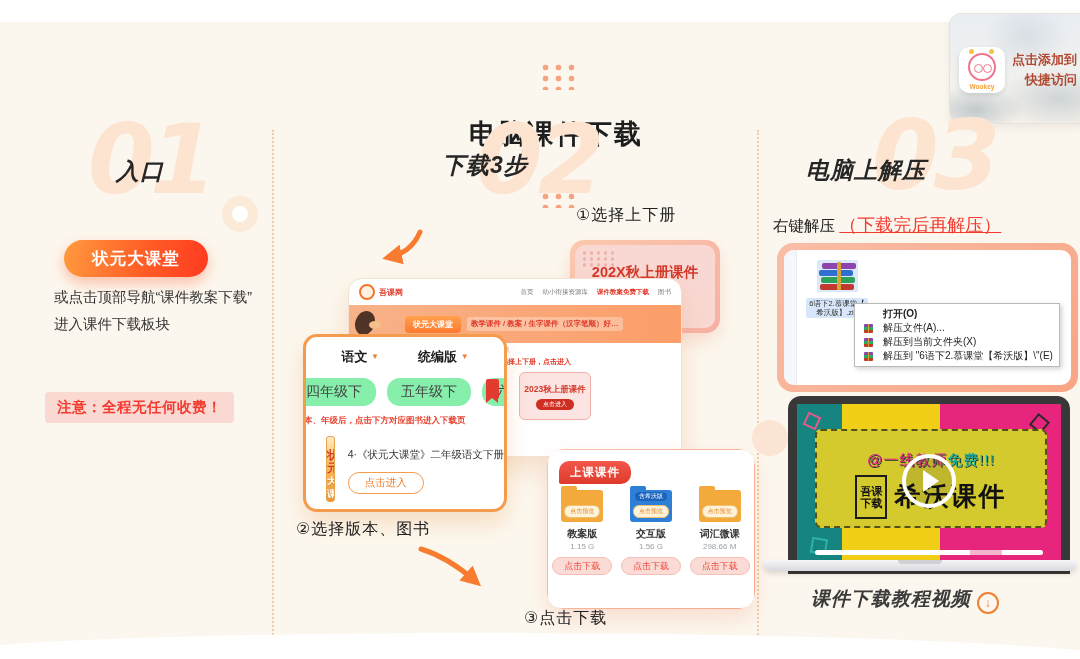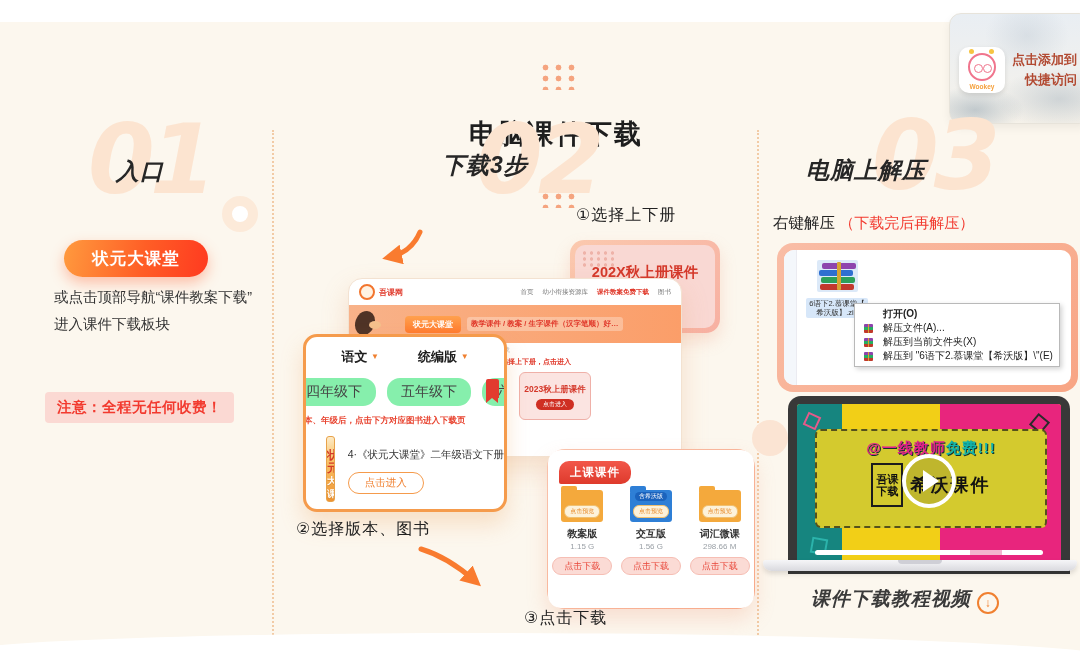--- a/index.html
+++ b/index.html
@@ -117,21 +117,21 @@
       font-size:6px;padding:1px 5px;border-radius:6px;border:1px solid #f0c070;white-space:nowrap;cursor:pointer;}
   .f-tag{position:absolute;left:50%;transform:translateX(-50%);top:2px;background:#1b63bd;color:#fff;
       font-size:6px;padding:0 4px;border-radius:5px;white-space:nowrap;}
   .cw-name{margin-top:5px;font-size:10px;color:#333;font-weight:700;}
   .cw-size{margin-top:1px;font-size:8px;color:#9aa0a6;}
   .cw-dl{margin:6px auto 0;width:58px;height:16px;background:#fbdbd5;border:1px solid #f6beb4;border-radius:9px;
       color:#e8473a;font-size:9px;display:flex;align-items:center;justify-content:center;cursor:pointer;}
 
   
   .s3-sub{position:absolute;left:773px;top:213px;font-size:15.5px;color:#222;}
-  .s3-sub .note{color:#f23a2f;font-size:15px;}
+  .s3-sub .note{color:#f23a2f;font-size:18px;text-decoration:underline;}
   .ex-panel{position:absolute;left:777px;top:243px;width:287px;height:135px;border-radius:16px;
       background:linear-gradient(135deg,#f9bda6,#f8a584);padding:7px;}
   .ex-inner{position:relative;width:100%;height:100%;background:#fff;border-radius:10px;overflow:hidden;}
   .ex-left{position:absolute;left:0;top:0;bottom:0;width:12px;background:#f4f7fb;border-right:1px solid #ebebf1;}
   .zip{position:absolute;left:22px;top:10px;width:62px;text-align:center;}
   .books{position:relative;display:inline-block;padding:2px;background:#dce9f8;border-radius:2px;}
   .books span{display:block;width:34px;height:6px;border-radius:2px;margin-top:1px;}
   .books span:nth-child(1){background:#8e44ad;margin-left:3px;}
   .books span:nth-child(2){background:#2f6fd0;}
   .books span:nth-child(3){background:#2da05a;margin-left:2px;}
@@ -151,26 +151,26 @@
       border-radius:13px 13px 0 0;padding:8px 9px 6px;z-index:2;}
   .thumb{position:relative;width:100%;height:100%;background:#f2cf17;border-radius:3px;overflow:hidden;}
   .t-teal{position:absolute;left:0;top:0;bottom:0;width:17%;background:#16857f;}
   .t-mag{position:absolute;right:0;top:0;bottom:0;width:46%;background:#e8257d;}
   .t-shape{position:absolute;border:2px solid rgba(255,255,255,.8);}
   .t-sq1{left:8px;top:10px;width:10px;height:10px;transform:rotate(25deg);border-color:#e55a8a;}
   .t-sq2{right:14px;top:12px;width:11px;height:11px;transform:rotate(40deg);border-color:#2b2b2b;}
   .t-sq3{left:14px;bottom:14px;width:12px;height:12px;transform:rotate(10deg);border-color:#2bb3ab;}
   .t-panel{position:absolute;left:7%;top:15%;width:86%;height:58%;background:#d4ca2e;border:2px dashed #55511c;
       border-radius:6px;text-align:center;}
-  .t-line1{margin-top:8px;font-size:15px;font-weight:700;letter-spacing:1px;}
+  .t-line1{margin-top:20px;font-size:15px;font-weight:400;letter-spacing:1px;}
   .t-at{color:#e0218a;text-shadow:1px 1px 0 #14332f;}
   .t-free{color:#12b3aa;text-shadow:1px 1px 0 #14332f;}
   .t-line2{display:flex;align-items:center;justify-content:center;gap:7px;margin-top:5px;}
   .t-box{border:2.5px solid #1c1c1c;padding:8px 3px;font-size:11px;font-weight:800;line-height:12px;color:#111;}
-  .t-big{font-size:18px;font-weight:800;color:#111;letter-spacing:2px;}
+  .t-big{font-size:26px;font-weight:800;color:#111;letter-spacing:2px;}
   .play{position:absolute;left:50%;top:47%;transform:translate(-50%,-50%);width:46px;height:46px;border:4px solid #fff;
       border-radius:50%;background:rgba(40,40,40,.12);cursor:pointer;z-index:3;}
   .play::after{content:"";position:absolute;left:17px;top:12px;border-left:16px solid #fff;
       border-top:11px solid transparent;border-bottom:11px solid transparent;}
   .progress{position:absolute;left:7%;right:7%;bottom:8%;height:5px;background:#fff;border-radius:3px;}
   .progress::after{content:"";position:absolute;right:18%;width:14%;top:0;bottom:0;background:#f3b6cf;}
   .laptop-base{position:absolute;left:763px;top:560px;width:314px;height:11px;z-index:2;
       background:linear-gradient(#f6f6f8,#d9d9de);border-radius:3px 3px 10px 10px;box-shadow:0 3px 5px rgba(0,0,0,.12);}
   .laptop-base::after{content:"";position:absolute;left:50%;transform:translateX(-50%);top:0;width:44px;height:4px;
       background:#cfcfd6;border-radius:0 0 5px 5px;}

